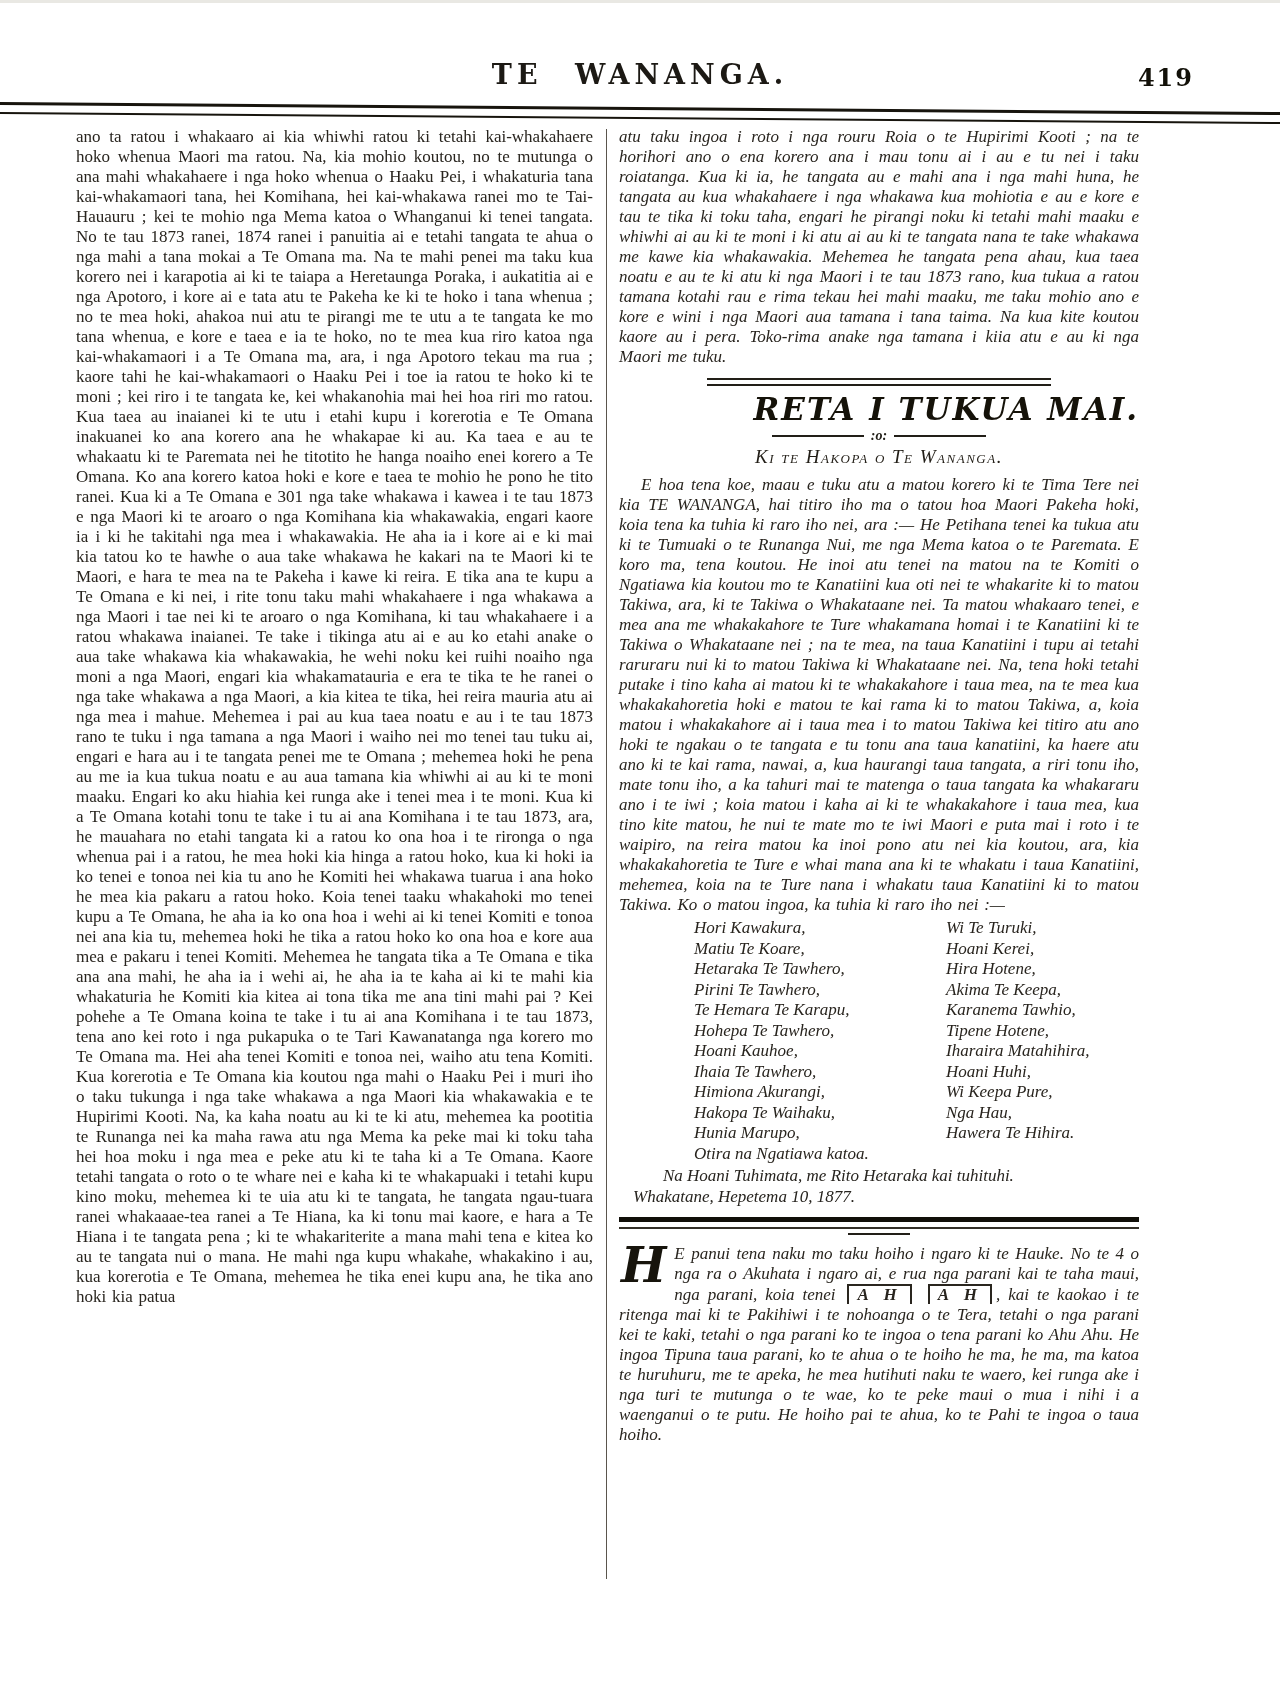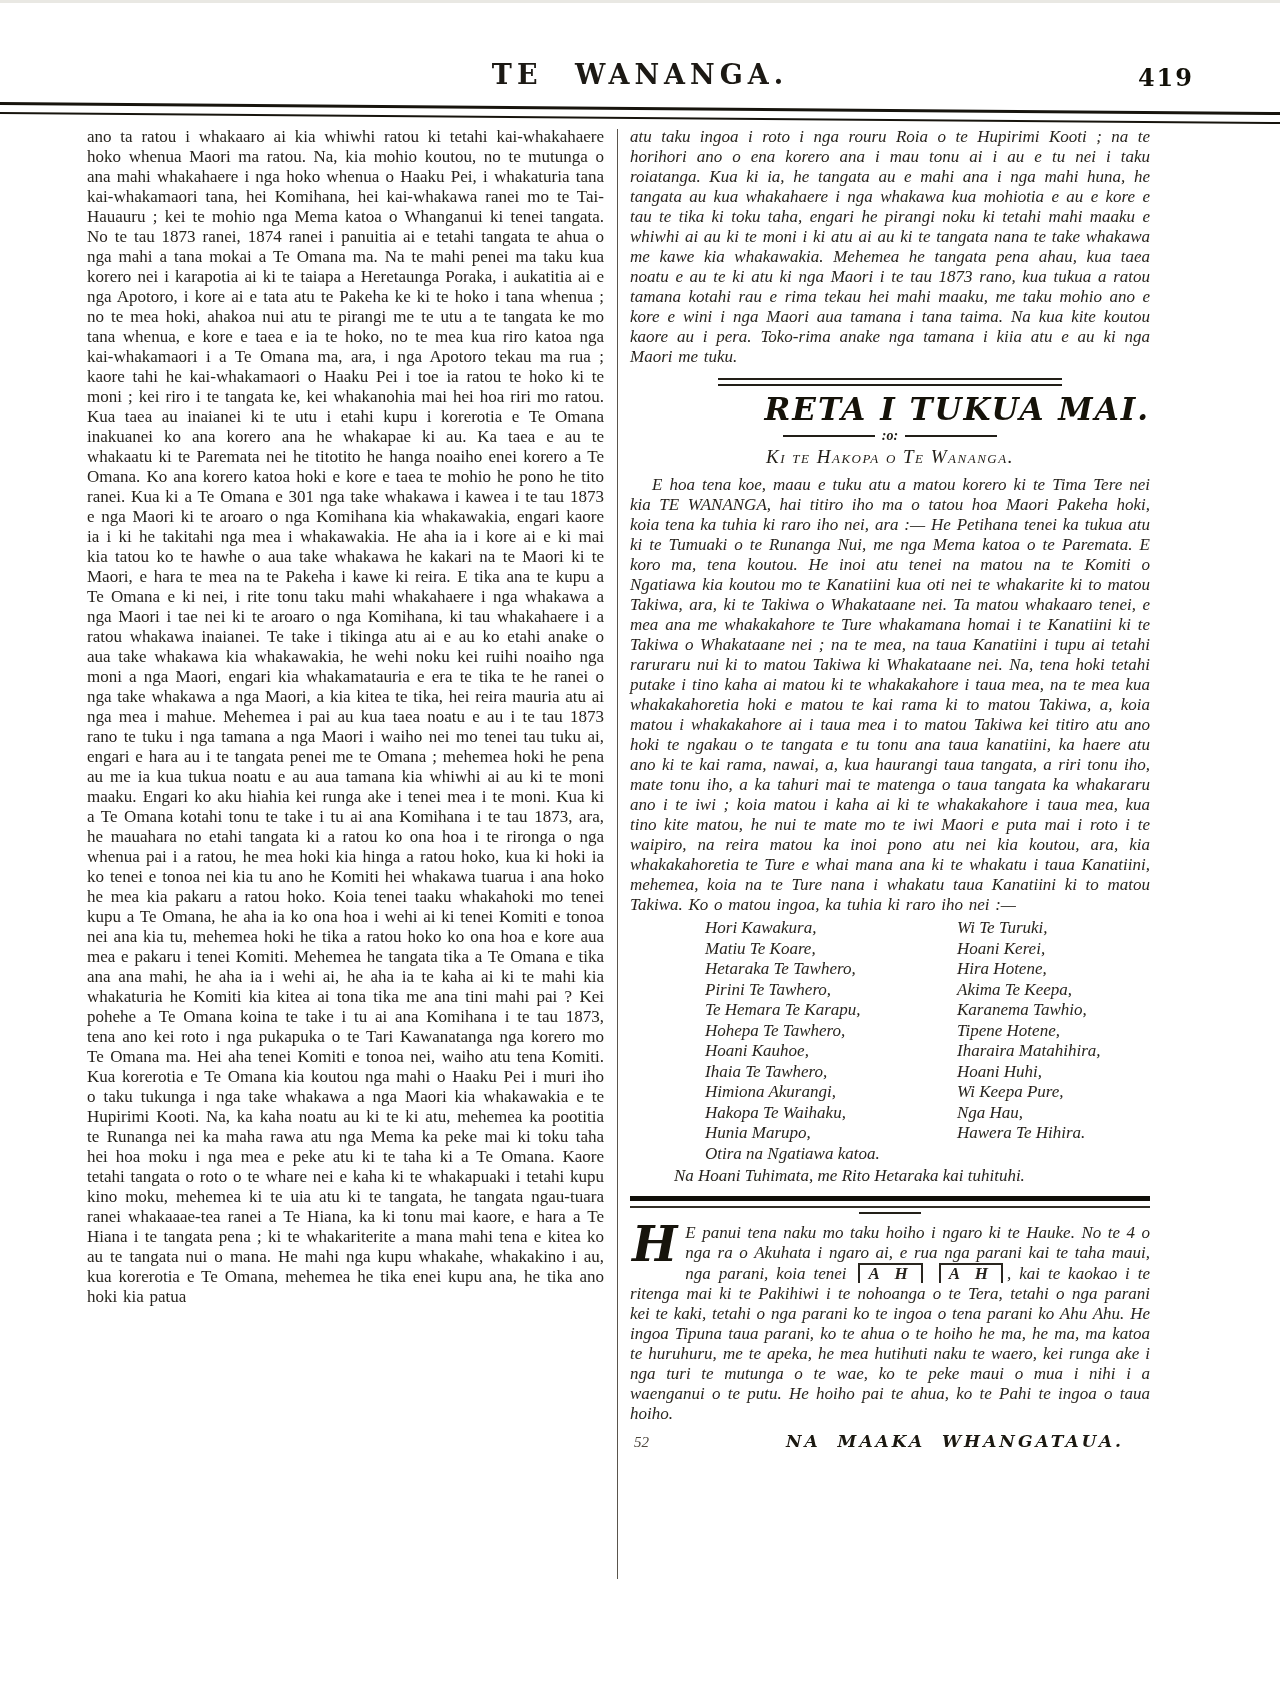--- a/index.html
+++ b/index.html
@@ -17,21 +17,21 @@
     position:absolute;top:60px;right:86px;
     font-family:"DejaVu Serif", serif;font-size:24px;font-weight:bold;
     letter-spacing:2px;color:#121008;
   }
   .head-rule{
     position:absolute;top:104px;left:-6px;width:1292px;height:7px;
     border-top:3px solid #17140d;border-bottom:2px solid #17140d;
     transform:rotate(0.45deg);
   }
   .columns{
-    position:absolute;top:124px;left:87px;width:1124px;
+    position:absolute;top:124px;left:76px;width:1124px;
     display:flex;align-items:flex-start;
   }
   .col-left{width:517px;}
   .col-right{width:520px;font-style:italic;}
   .col-divider{
     width:0;border-left:1px solid #5a554d;align-self:stretch;
     margin:2px 12px 0 13px;min-height:1450px;
   }
   p.body{
     margin:0;font-size:17px;line-height:20px;text-align:justify;
@@ -158,32 +158,29 @@
           <span>Tipene Hotene,</span>
           <span>Iharaira Matahihira,</span>
           <span>Hoani Huhi,</span>
           <span>Wi Keepa Pure,</span>
           <span>Nga Hau,</span>
           <span>Hawera Te Hihira.</span>
         </div>
       </div>
 
       <p class="attestation">Na Hoani Tuhimata, me Rito Hetaraka kai tuhituhi.</p>
+      <p class="dateline">Whakatane, Hepetema 10, 1877.</p>
 
       <div class="divider-heavy"></div>
 
       <div class="pan-rule"></div>
 
       <p class="body">
         <span class="dropcap">H</span><span>E panui tena naku mo taku hoiho i ngaro ki te Hauke. No te 4 o nga ra o Akuhata i ngaro ai, e rua nga parani kai te taha maui, nga parani, koia tenei</span>
         <span class="brand">A H</span>
         <span class="brand">A H</span><span>, kai te kaokao i te ritenga mai ki te Pakihiwi i te nohoanga o te Tera, tetahi o nga parani kei te kaki, tetahi o nga parani ko te ingoa o tena parani ko Ahu Ahu. He ingoa Tipuna taua parani, ko te ahua o te hoiho he ma, he ma, ma katoa te huruhuru, me te apeka, he mea hutihuti naku te waero, kei runga ake i nga turi te mutunga o te wae, ko te peke maui o mua i nihi i a waenganui o te putu. He hoiho pai te ahua, ko te Pahi te ingoa o taua hoiho.</span>
       </p>
 
 
-      <div class="pan-footer">
-        <span class="pan-item-number">52</span>
-        <span class="pan-signature">NA MAAKA WHANGATAUA.</span>
-      </div>
 
     </section>
   </div>
 </div>
 
 </body></html>

